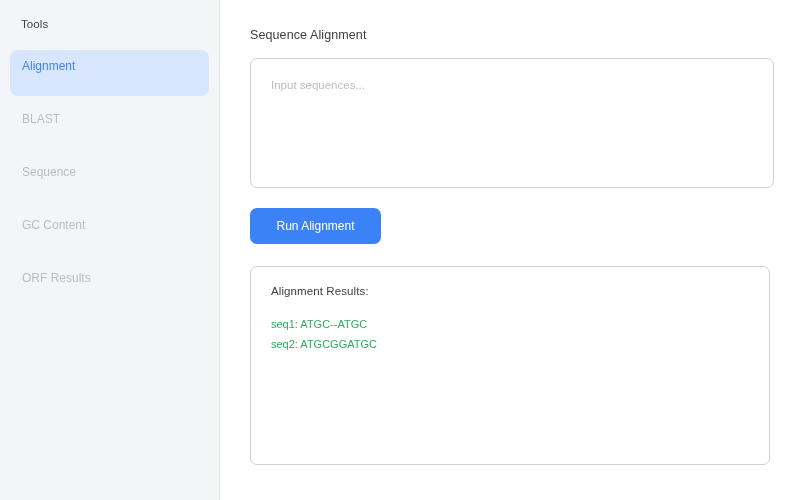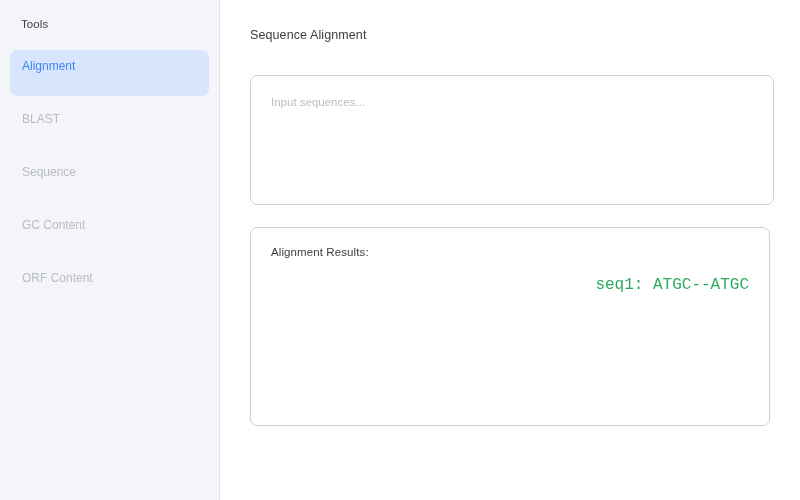--- a/index.html
+++ b/index.html
@@ -61,21 +61,21 @@
     flex: 1 1 auto;
     height: 500px;
     box-sizing: border-box;
     background: #ffffff;
     padding: 28px 30px 0 30px;
     position: relative;
   }
   .page-title {
     font-size: 12.5px;
     color: #3c4043;
-    margin-bottom: 33px;
+    margin-bottom: 16px;
     letter-spacing: 0.1px;
   }
 
   .sequence-input {
     display: block;
     box-sizing: border-box;
     width: 524px;
     height: 130px;
     border: 1px solid #cdd0d6;
     border-radius: 7px;
@@ -120,26 +120,25 @@
   .results-title {
     font-size: 11.5px;
     color: #3c4043;
     margin-bottom: 17px;
     letter-spacing: 0.1px;
   }
   .results-body {
     display: block;
   }
   .seq-line {
-    font-family: Liberation Mono, monospace;
-    font-size: 16px;
+    font-family: Liberation Sans, sans-serif;
+    font-size: 11px;
     color: #2eaa5e;
     line-height: 20px;
     white-space: pre;
-    text-align: right;
   }
 </style>
 </head>
 <body>
 
 <div class="app">
 
   <div class="sidebar">
     <div class="sidebar-title">Tools</div>
     <div class="nav-list">
@@ -149,33 +148,35 @@
       <div class="nav-item">
         <span>BLAST</span>
       </div>
       <div class="nav-item">
         <span>Sequence</span>
       </div>
       <div class="nav-item">
         <span>GC Content</span>
       </div>
       <div class="nav-item">
-        <span>ORF Content</span>
+        <span>ORF Results</span>
       </div>
     </div>
   </div>
 
   <div class="main">
 
     <div class="page-title">Sequence Alignment</div>
 
     <textarea class="sequence-input" placeholder="Input sequences..." style=""></textarea>
 
+    <button class="run-button">Run Alignment</button>
 
     <div class="results-panel">
       <div class="results-title">Alignment Results:</div>
       <div class="results-body">
         <div class="seq-line">seq1: ATGC--ATGC</div>
+        <div class="seq-line">seq2: ATGCGGATGC</div>
       </div>
     </div>
 
   </div>
 </div>
 
 </body></html>

